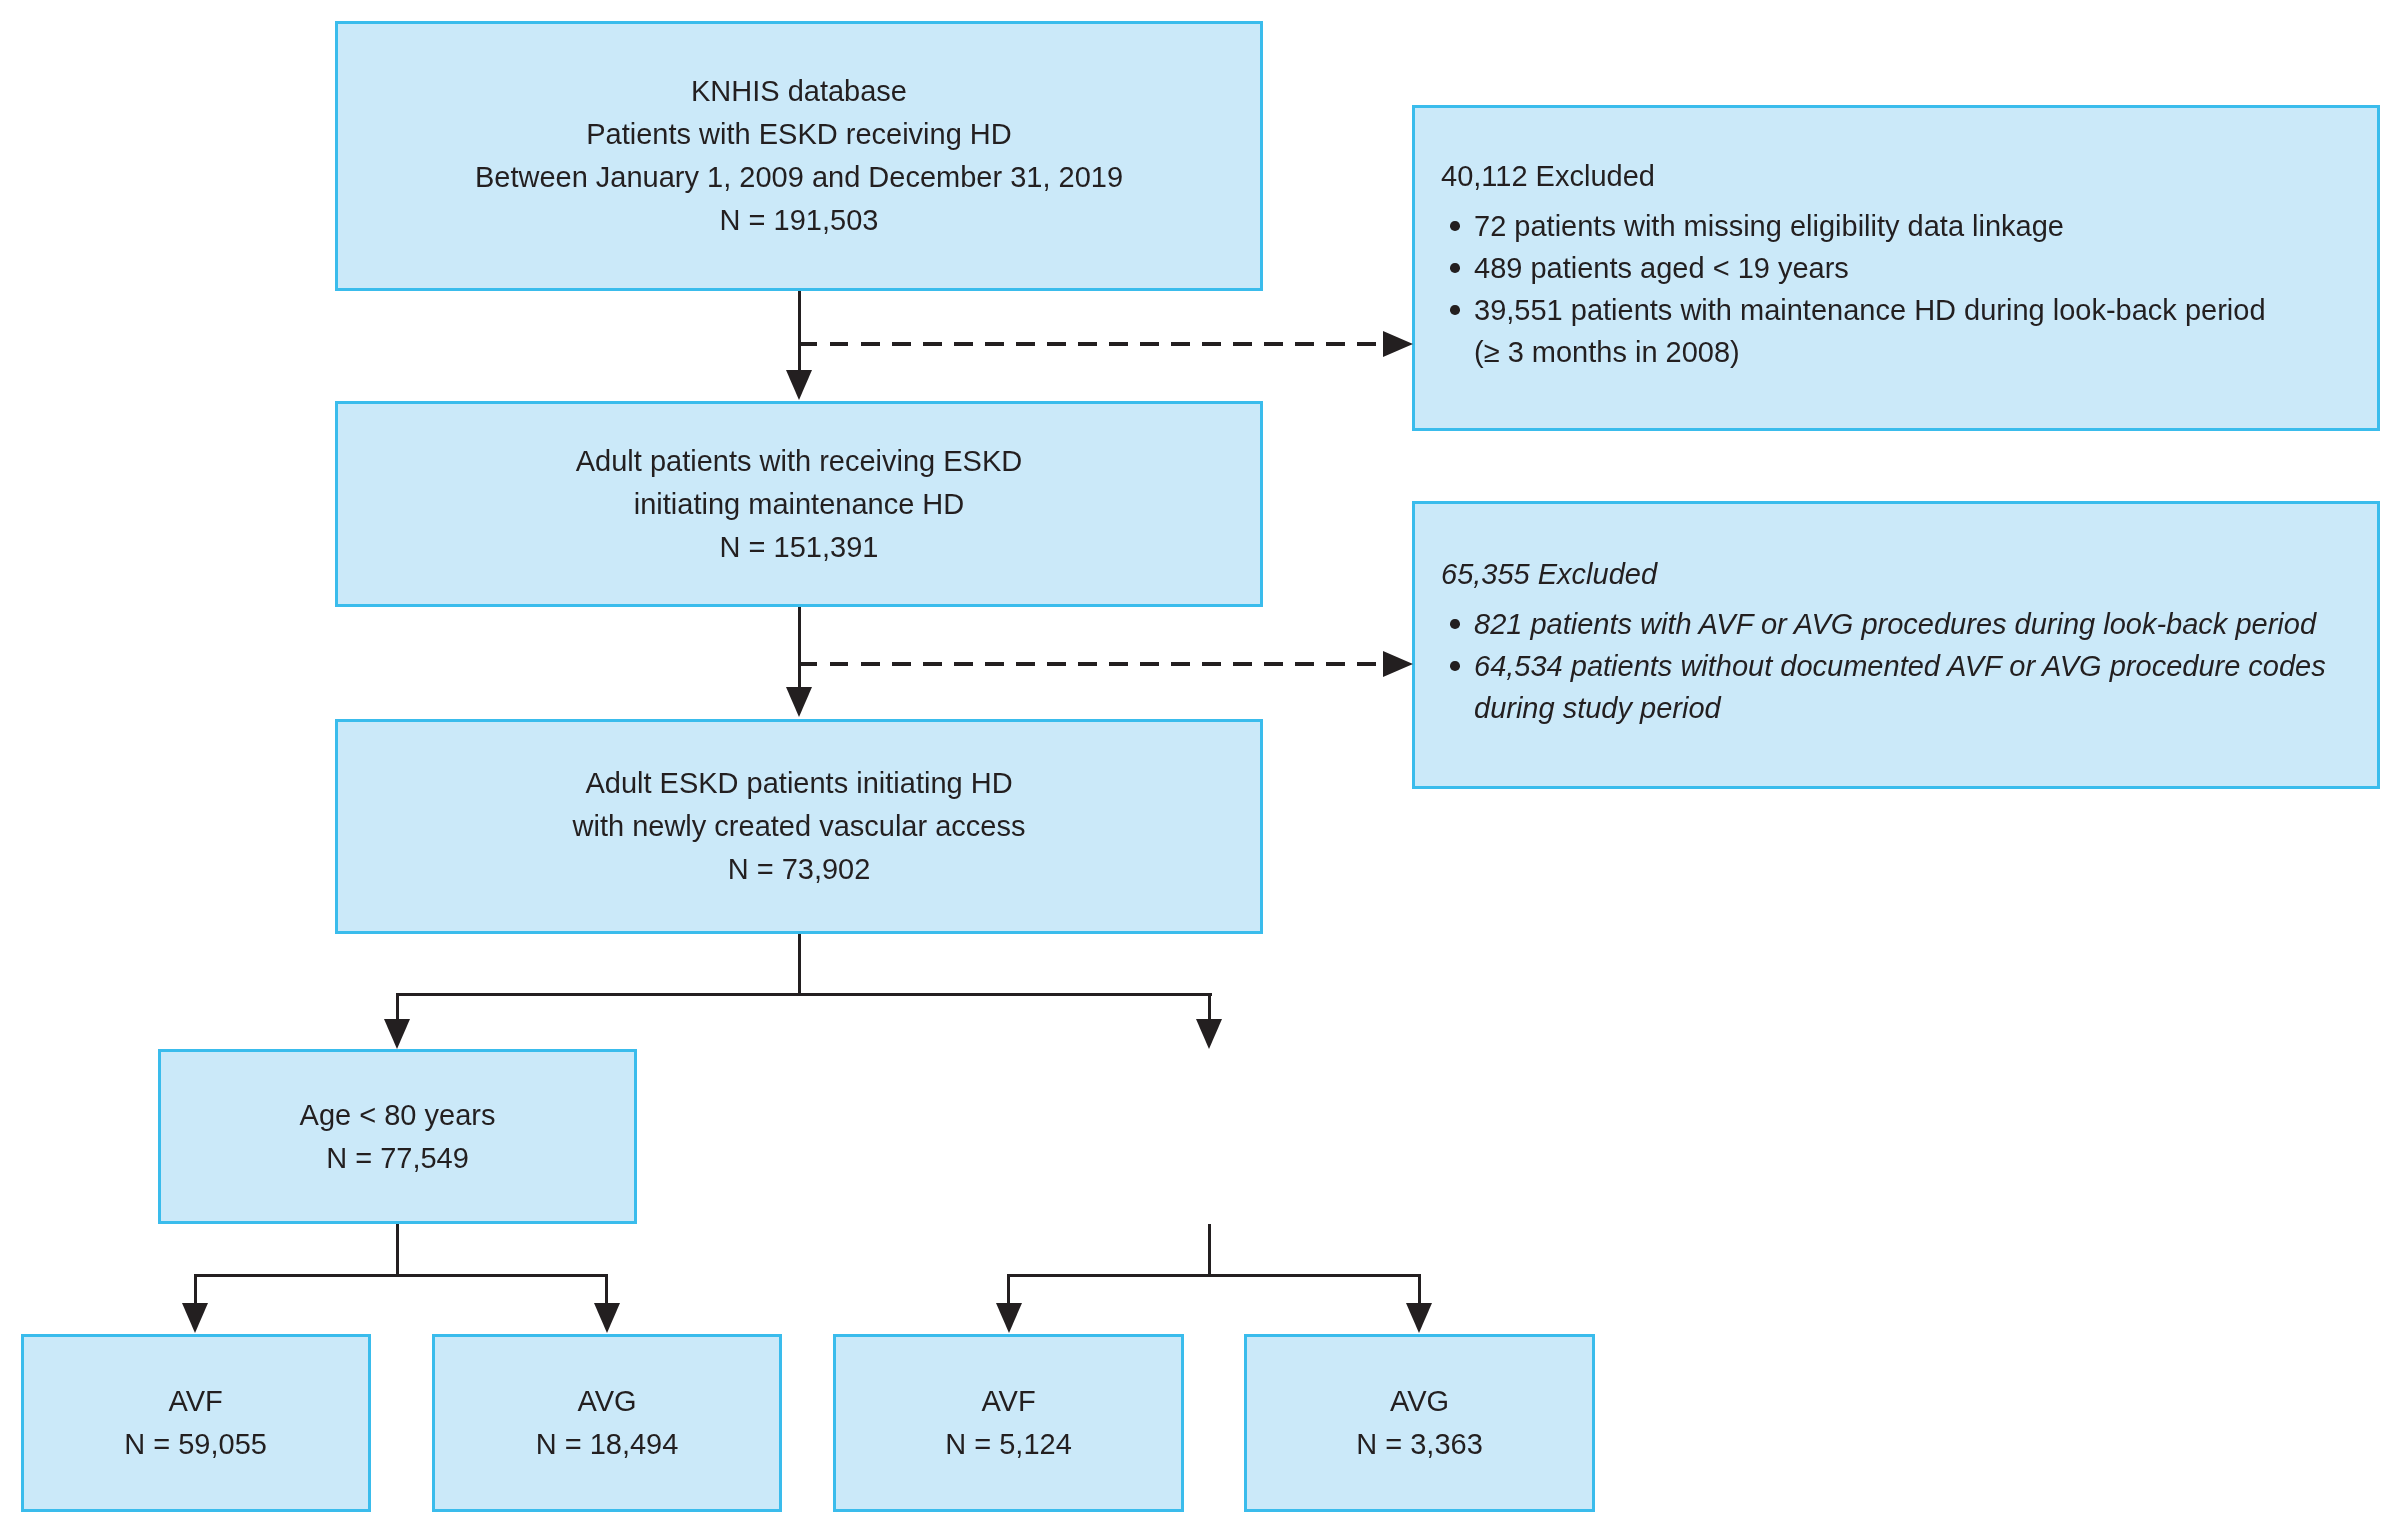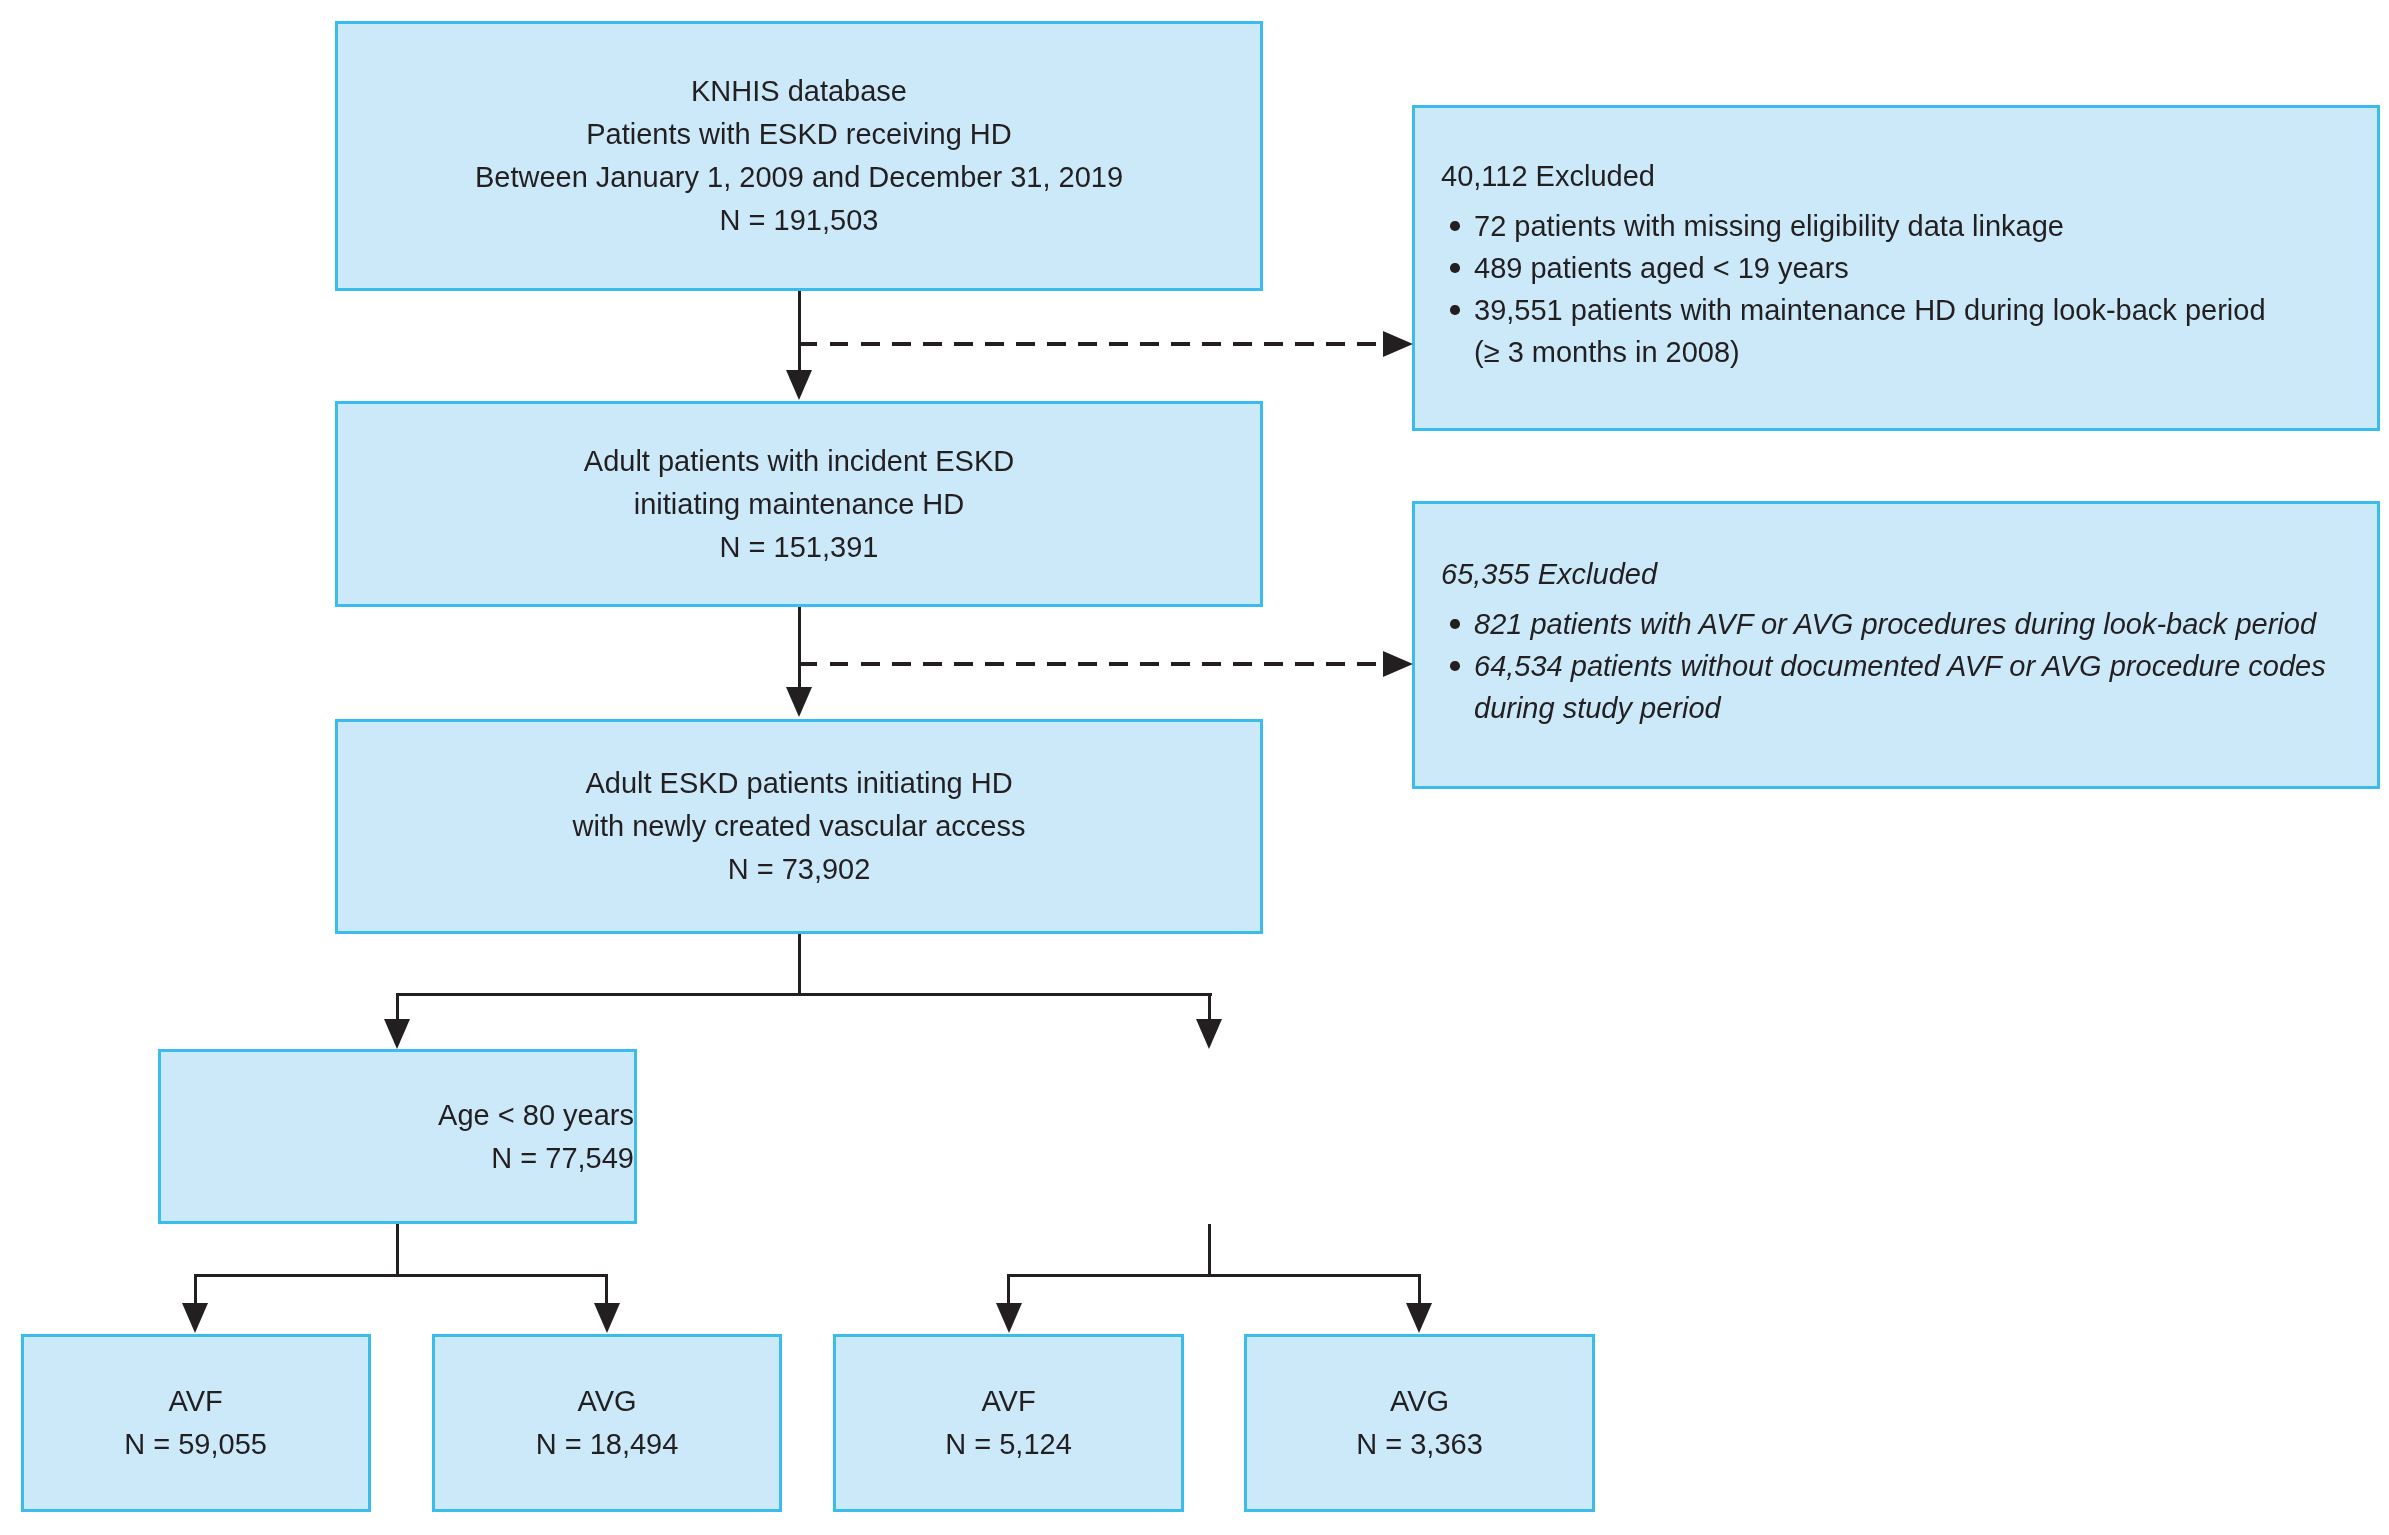--- a/index.html
+++ b/index.html
@@ -40,21 +40,21 @@
 <div class="canvas">
 
   <div class="box center" style="left:335px;top:20.6px;width:928px;height:270px;">
     <span class="line">KNHIS database</span>
     <span class="line">Patients with ESKD receiving HD</span>
     <span class="line">Between January 1, 2009 and December 31, 2019</span>
     <span class="line">N = 191,503</span>
   </div>
 
   <div class="box center" style="left:335px;top:401px;width:928px;height:206px;">
-    <span class="line">Adult patients with incident ESKD</span>
+    <span class="line">Adult patients with receiving ESKD</span>
     <span class="line">initiating maintenance HD</span>
     <span class="line">N = 151,391</span>
   </div>
 
   <div class="box center" style="left:335px;top:719px;width:928px;height:215px;">
     <span class="line">Adult ESKD patients initiating HD</span>
     <span class="line">with newly created vascular access</span>
     <span class="line">N = 73,902</span>
   </div>
 
@@ -84,21 +84,21 @@
           <span class="li-line">821 patients with AVF or AVG procedures during look-back period</span>
         </li>
         <li class="ex-li">
           <span class="li-line">64,534 patients without documented AVF or AVG procedure codes</span>
           <span class="li-line">during study period</span>
         </li>
       </ul>
     </div>
   </div>
 
-  <div class="box center" style="left:158px;top:1049px;width:479px;height:175px;align-items:flex-end;">
+  <div class="box center" style="left:158px;top:1049px;width:479px;height:175px;">
     <span class="line">Age &lt; 80 years</span>
     <span class="line">N = 77,549</span>
   </div>
 
 
   <div class="box center" style="left:20.6px;top:1334px;width:350px;height:178px;">
     <span class="line">AVF</span>
     <span class="line">N = 59,055</span>
   </div>
 

